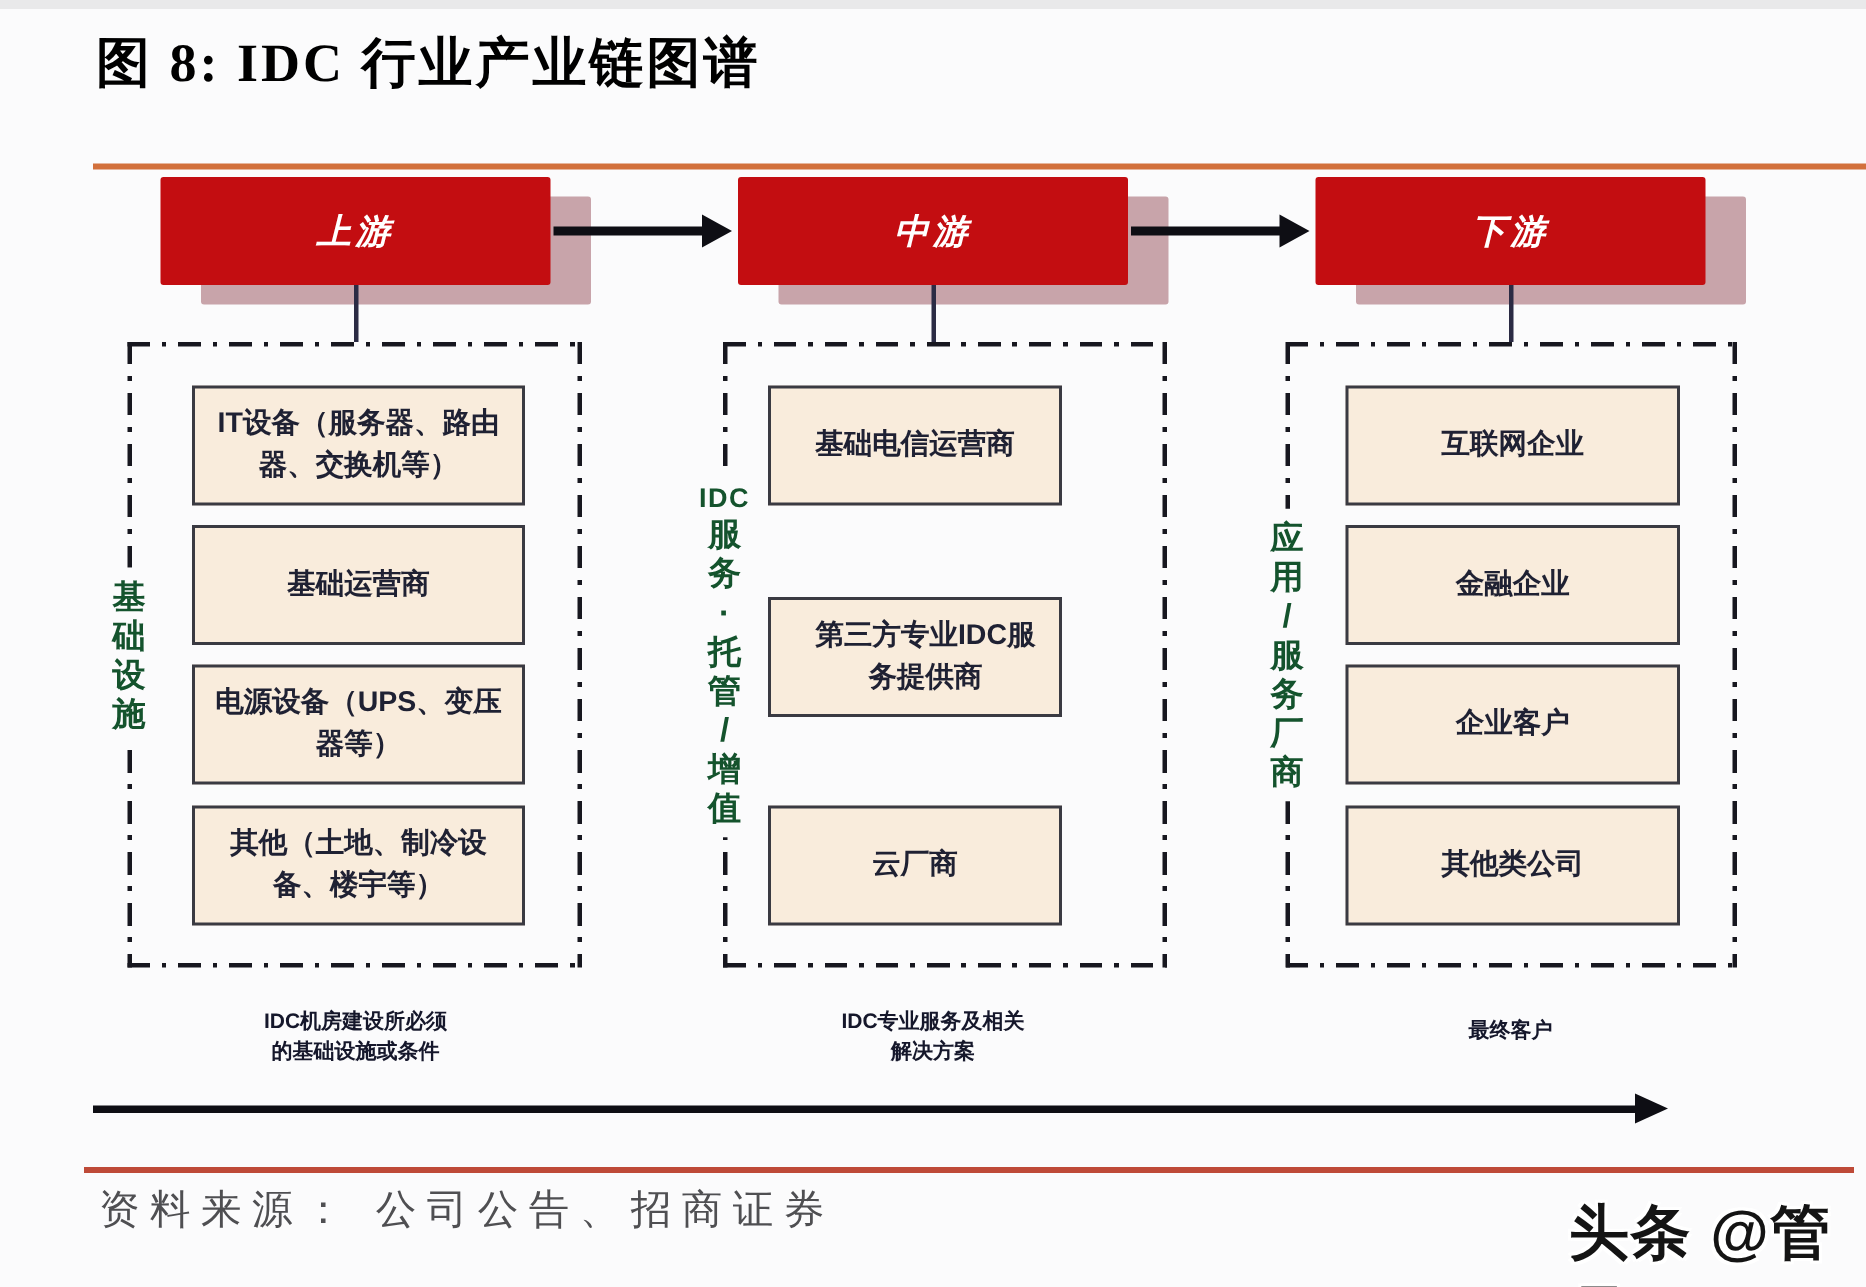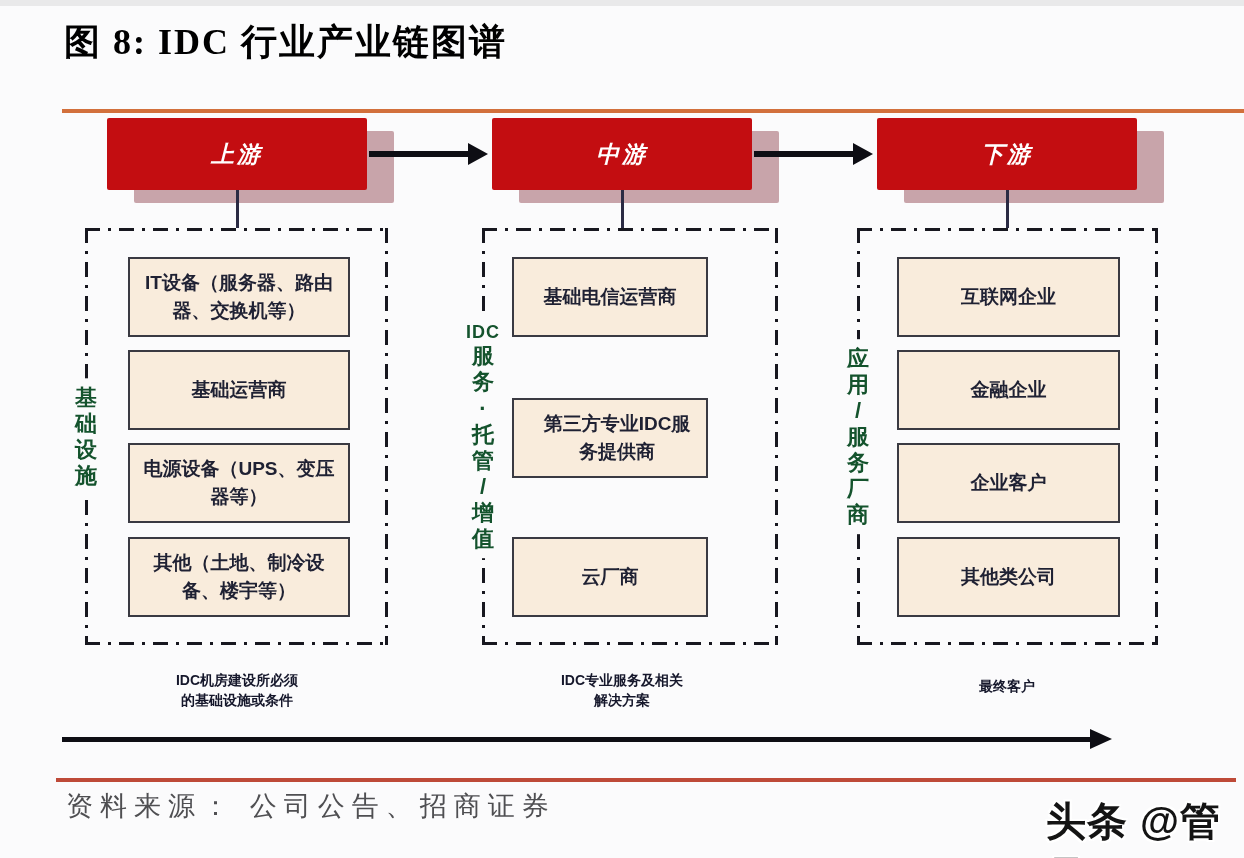--- a/index.html
+++ b/index.html
@@ -82,21 +82,21 @@
   .caption.k1{left:87px;} .caption.k2{left:472px;} .caption.k3{left:857px;top:676px;}
 
   .bigarrow{position:absolute;left:62px;top:737px;width:1030px;height:5px;background:#0e0e14;}
   .bigarrow:after{
     content:"";position:absolute;right:-20px;top:-8px;
     border-left:22px solid #0e0e14;border-top:10px solid transparent;border-bottom:10px solid transparent;
   }
 
   .source{
     position:absolute;left:66px;top:788px;
-    font-family:Liberation Serif, serif;
+    font-family:Liberation Sans, sans-serif;
     font-size:27px;color:#4f4f52;letter-spacing:7px;
   }
   .watermark{
     position:absolute;left:1046px;top:794px;
     font-size:40px;font-weight:800;color:#141414;letter-spacing:1px;
     text-shadow:-2px -2px 0 #fff,2px -2px 0 #fff,-2px 2px 0 #fff,2px 2px 0 #fff,0 2px 0 #fff,0 -2px 0 #fff;
   }
 </style>
 </head>
 <body>

